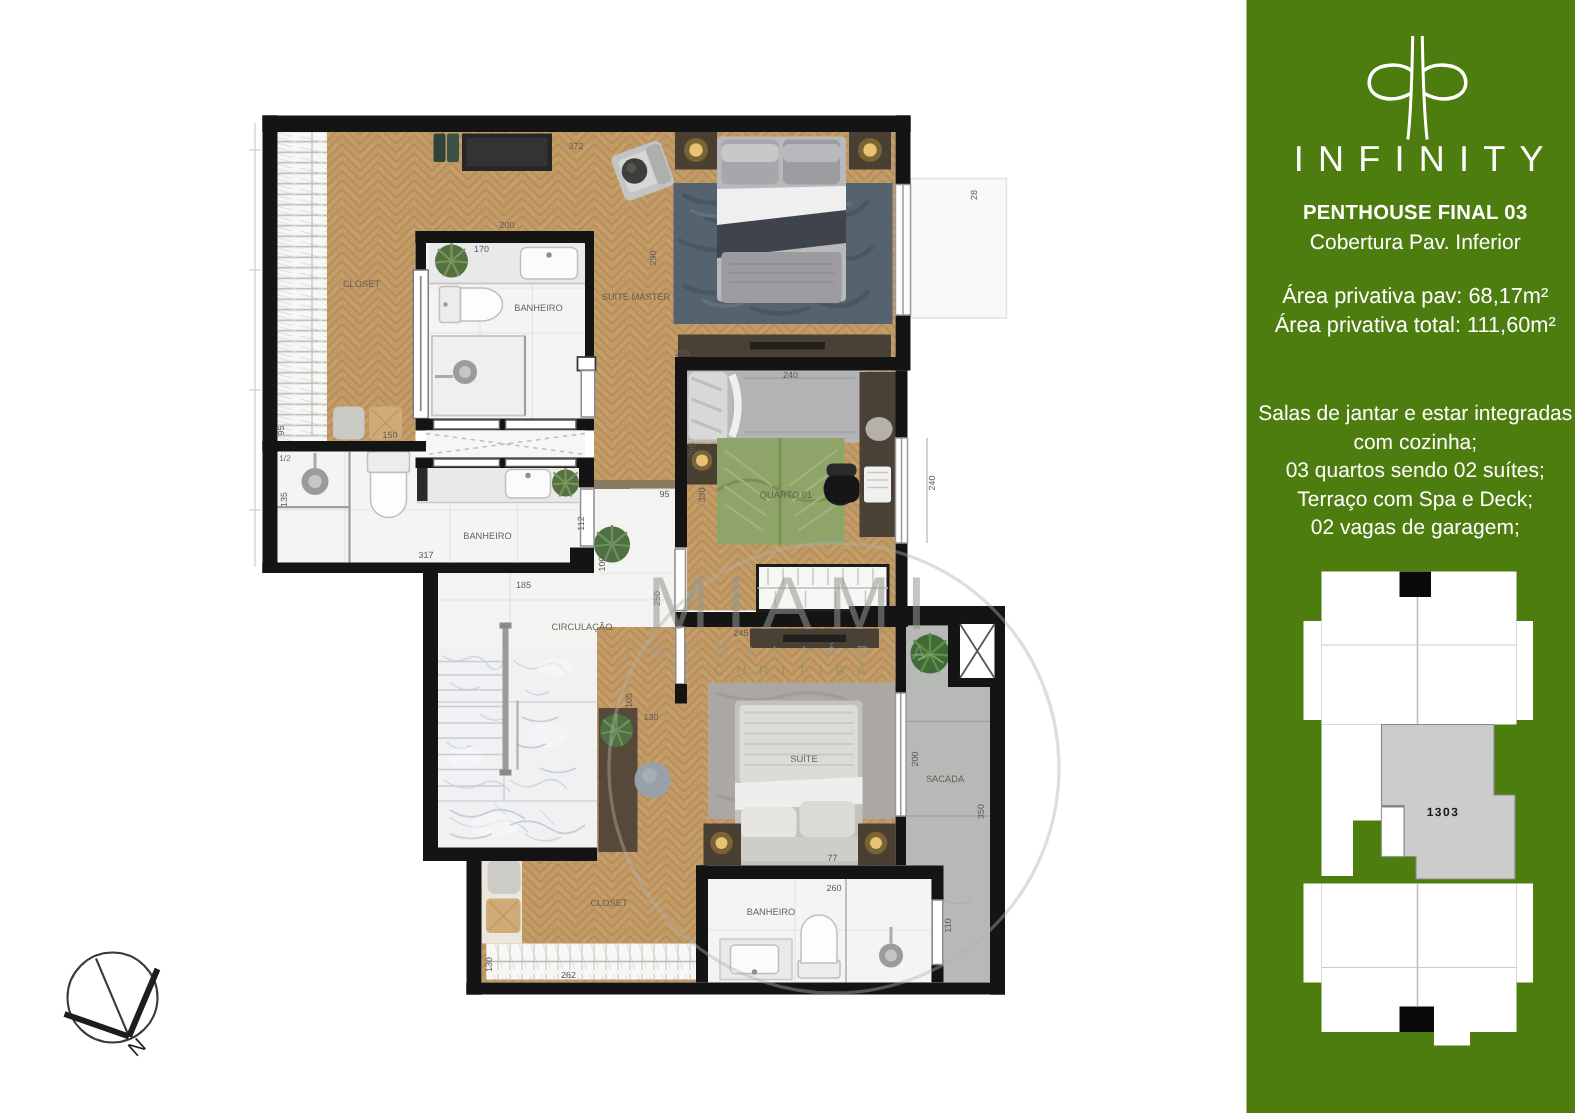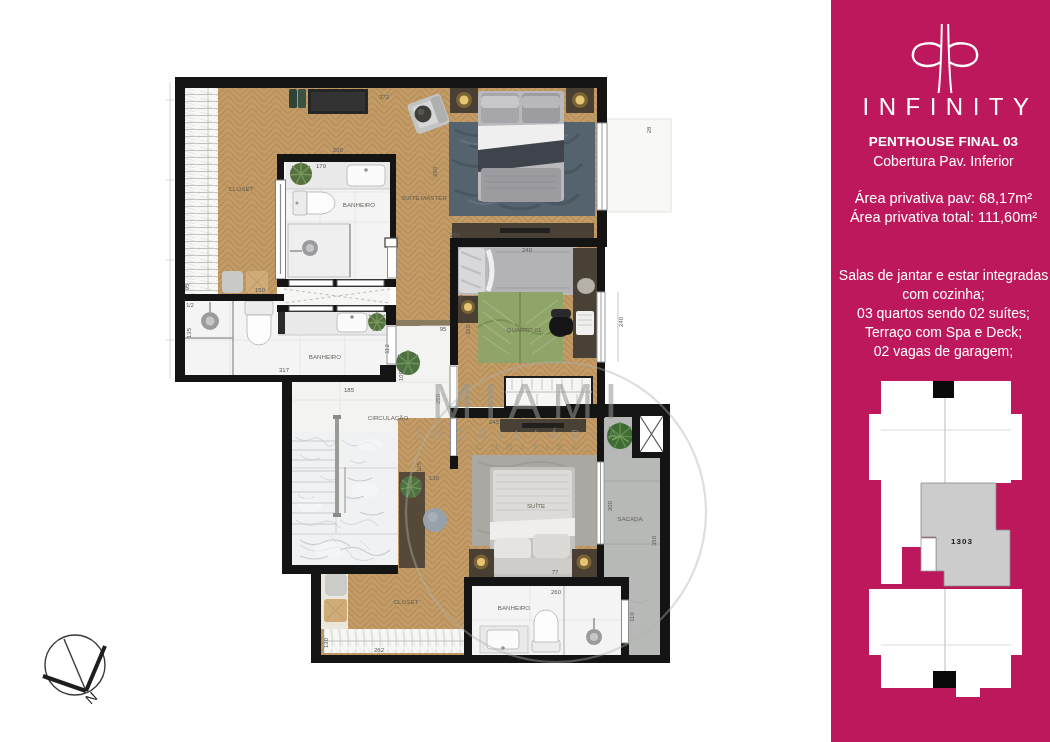--- a/index.html
+++ b/index.html
@@ -1,17 +1,17 @@
 <!DOCTYPE html>
 <html><head>
 <meta charset="utf-8">
 <style>
   html,body{margin:0;padding:0;}
   body{width:1050px;height:742px;background:#ffffff;font-family:"Liberation Sans",sans-serif;overflow:hidden;position:relative;}
-  #panel{position:absolute;left:831px;top:0;width:219px;height:742px;background:#be185d;color:#fff;}
+  #panel{position:absolute;left:831px;top:0;width:219px;height:742px;background:#4d7c0f;color:#fff;}
   .ptxt{position:absolute;width:219px;left:3px;text-align:center;}
   svg text{font-family:"Liberation Sans",sans-serif;}
 </style>
 </head>
 <body>
 
 <svg id="plan" width="1050" height="742" viewBox="0 0 1050 742" style="position:absolute;left:0;top:0">
 <defs>
   <pattern id="wood" width="24" height="24" patternUnits="userSpaceOnUse">
     <rect width="24" height="24" fill="#c29a66"></rect>

